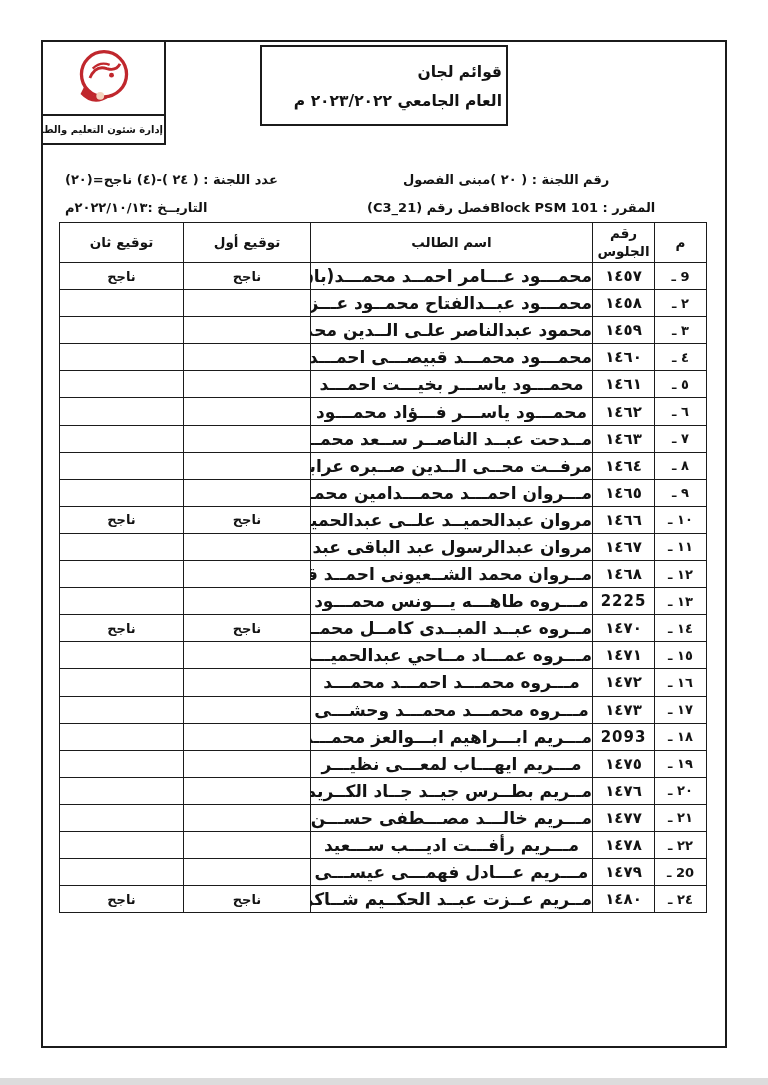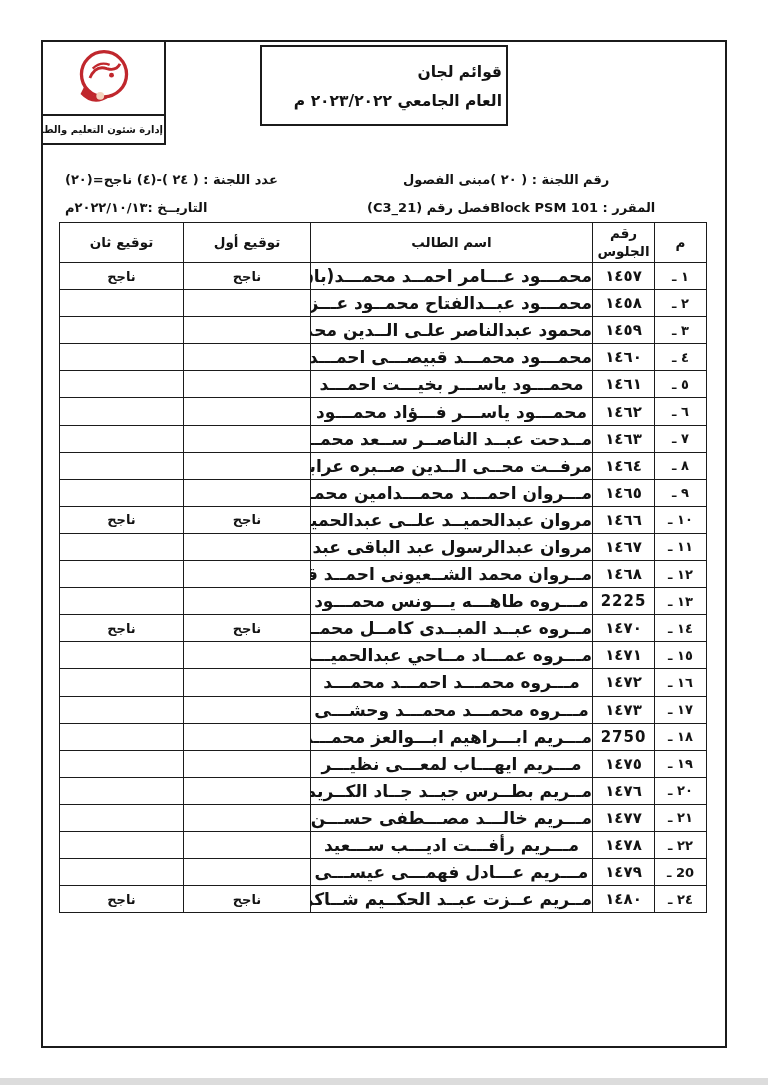--- a/index.html
+++ b/index.html
@@ -119,21 +119,21 @@
             <span>رقم</span><br>
             <span>الجلوس</span>
           </th>
           <th>اسم الطالب</th>
           <th>توقيع أول</th>
           <th>توقيع ثان</th>
         </tr>
       </thead>
       <tbody>
           <tr>
-            <td class="col-serial">١ ـ</td>
+            <td class="col-serial">9 ـ</td>
             <td class="col-seat">١٤٥٧</td>
             <td class="col-name">محمـــود عـــامر احمــد محمـــد(باق)</td>
             <td class="col-sig1">ناجح</td>
             <td class="col-sig2">ناجح</td>
           </tr>
           <tr>
             <td class="col-serial">٢ ـ</td>
             <td class="col-seat">١٤٥٨</td>
             <td class="col-name">محمـــود عبــدالفتاح محمــود عـــزام</td>
             <td class="col-sig1"></td>
@@ -239,21 +239,21 @@
           </tr>
           <tr>
             <td class="col-serial">١٧ ـ</td>
             <td class="col-seat">١٤٧٣</td>
             <td class="col-name">مـــروه محمـــد محمـــد وحشـــى</td>
             <td class="col-sig1"></td>
             <td class="col-sig2"></td>
           </tr>
           <tr>
             <td class="col-serial">١٨ ـ</td>
-            <td class="col-seat">2750</td>
+            <td class="col-seat">2093</td>
             <td class="col-name">مـــريم ابـــراهيم ابـــوالعز محمـــد</td>
             <td class="col-sig1"></td>
             <td class="col-sig2"></td>
           </tr>
           <tr>
             <td class="col-serial">١٩ ـ</td>
             <td class="col-seat">١٤٧٥</td>
             <td class="col-name">مـــريم ايهـــاب لمعـــى نظيـــر</td>
             <td class="col-sig1"></td>
             <td class="col-sig2"></td>

